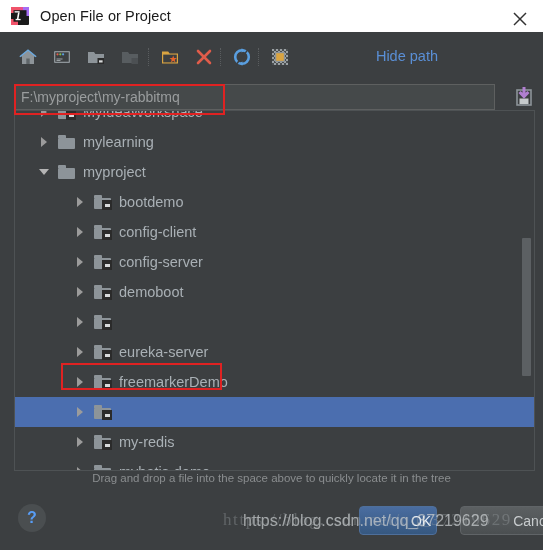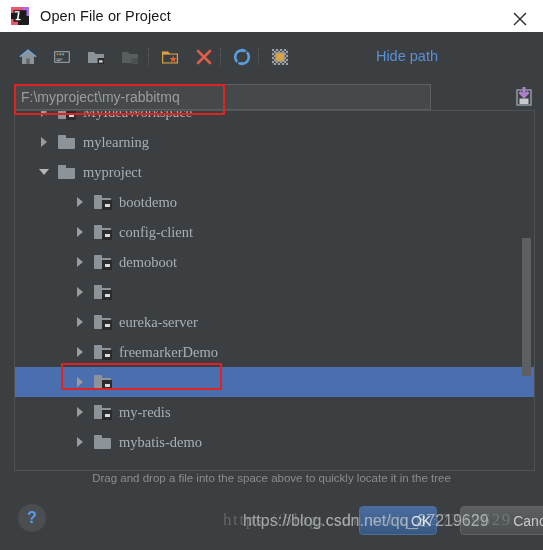--- a/index.html
+++ b/index.html
@@ -81,21 +81,21 @@
 
   
   #path-row {
     position: absolute;
     left: 0; top: 82px;
     width: 543px; height: 32px;
   }
   #path-field {
     position: absolute;
     left: 14px; top: 2px;
-    width: 417px; height: 26px;
+    width: 481px; height: 26px;
     background: #45494a;
     border: 1px solid #5e6060;
     box-sizing: border-box;
     color: #9a9d9e;
     font-size: 14px;
     padding: 0 6px;
     line-height: 24px;
     white-space: nowrap;
     overflow: hidden;
     cursor: text;
@@ -190,21 +190,20 @@
     content: "";
     position: absolute;
     left: 1.5px; top: 2.5px;
     width: 5px; height: 3px;
     background: #d7d9da;
   }
   .label {
     margin-left: 8px;
     font-size: 14.5px;
     color: #a9b0b5;
-    font-family: Liberation Serif, serif;
   }
   .row.selected .label { color: #c8d0d8; }
 
   
   #scroll-track {
     position: absolute;
     right: 1px; top: 1px;
     width: 11px; height: 357px;
     background: transparent;
   }
@@ -494,20 +493,32 @@
           <div class="row">
             <div style="width: 58px; flex: 0 0 auto;"></div>
             <div class="arrow-slot">
               <div class="arrow"></div>
             </div>
             <div class="folder module">
               <div class="tab"></div>
               <div class="body"></div>
               <div class="badge"></div>
             </div>
+            <div class="label">config-server</div>
+          </div>
+          <div class="row">
+            <div style="width: 58px; flex: 0 0 auto;"></div>
+            <div class="arrow-slot">
+              <div class="arrow"></div>
+            </div>
+            <div class="folder module">
+              <div class="tab"></div>
+              <div class="body"></div>
+              <div class="badge"></div>
+            </div>
             <div class="label">demoboot</div>
           </div>
           <div class="row">
             <div style="width: 58px; flex: 0 0 auto;"></div>
             <div class="arrow-slot">
               <div class="arrow"></div>
             </div>
             <div class="folder module">
               <div class="tab"></div>
               <div class="body"></div>

